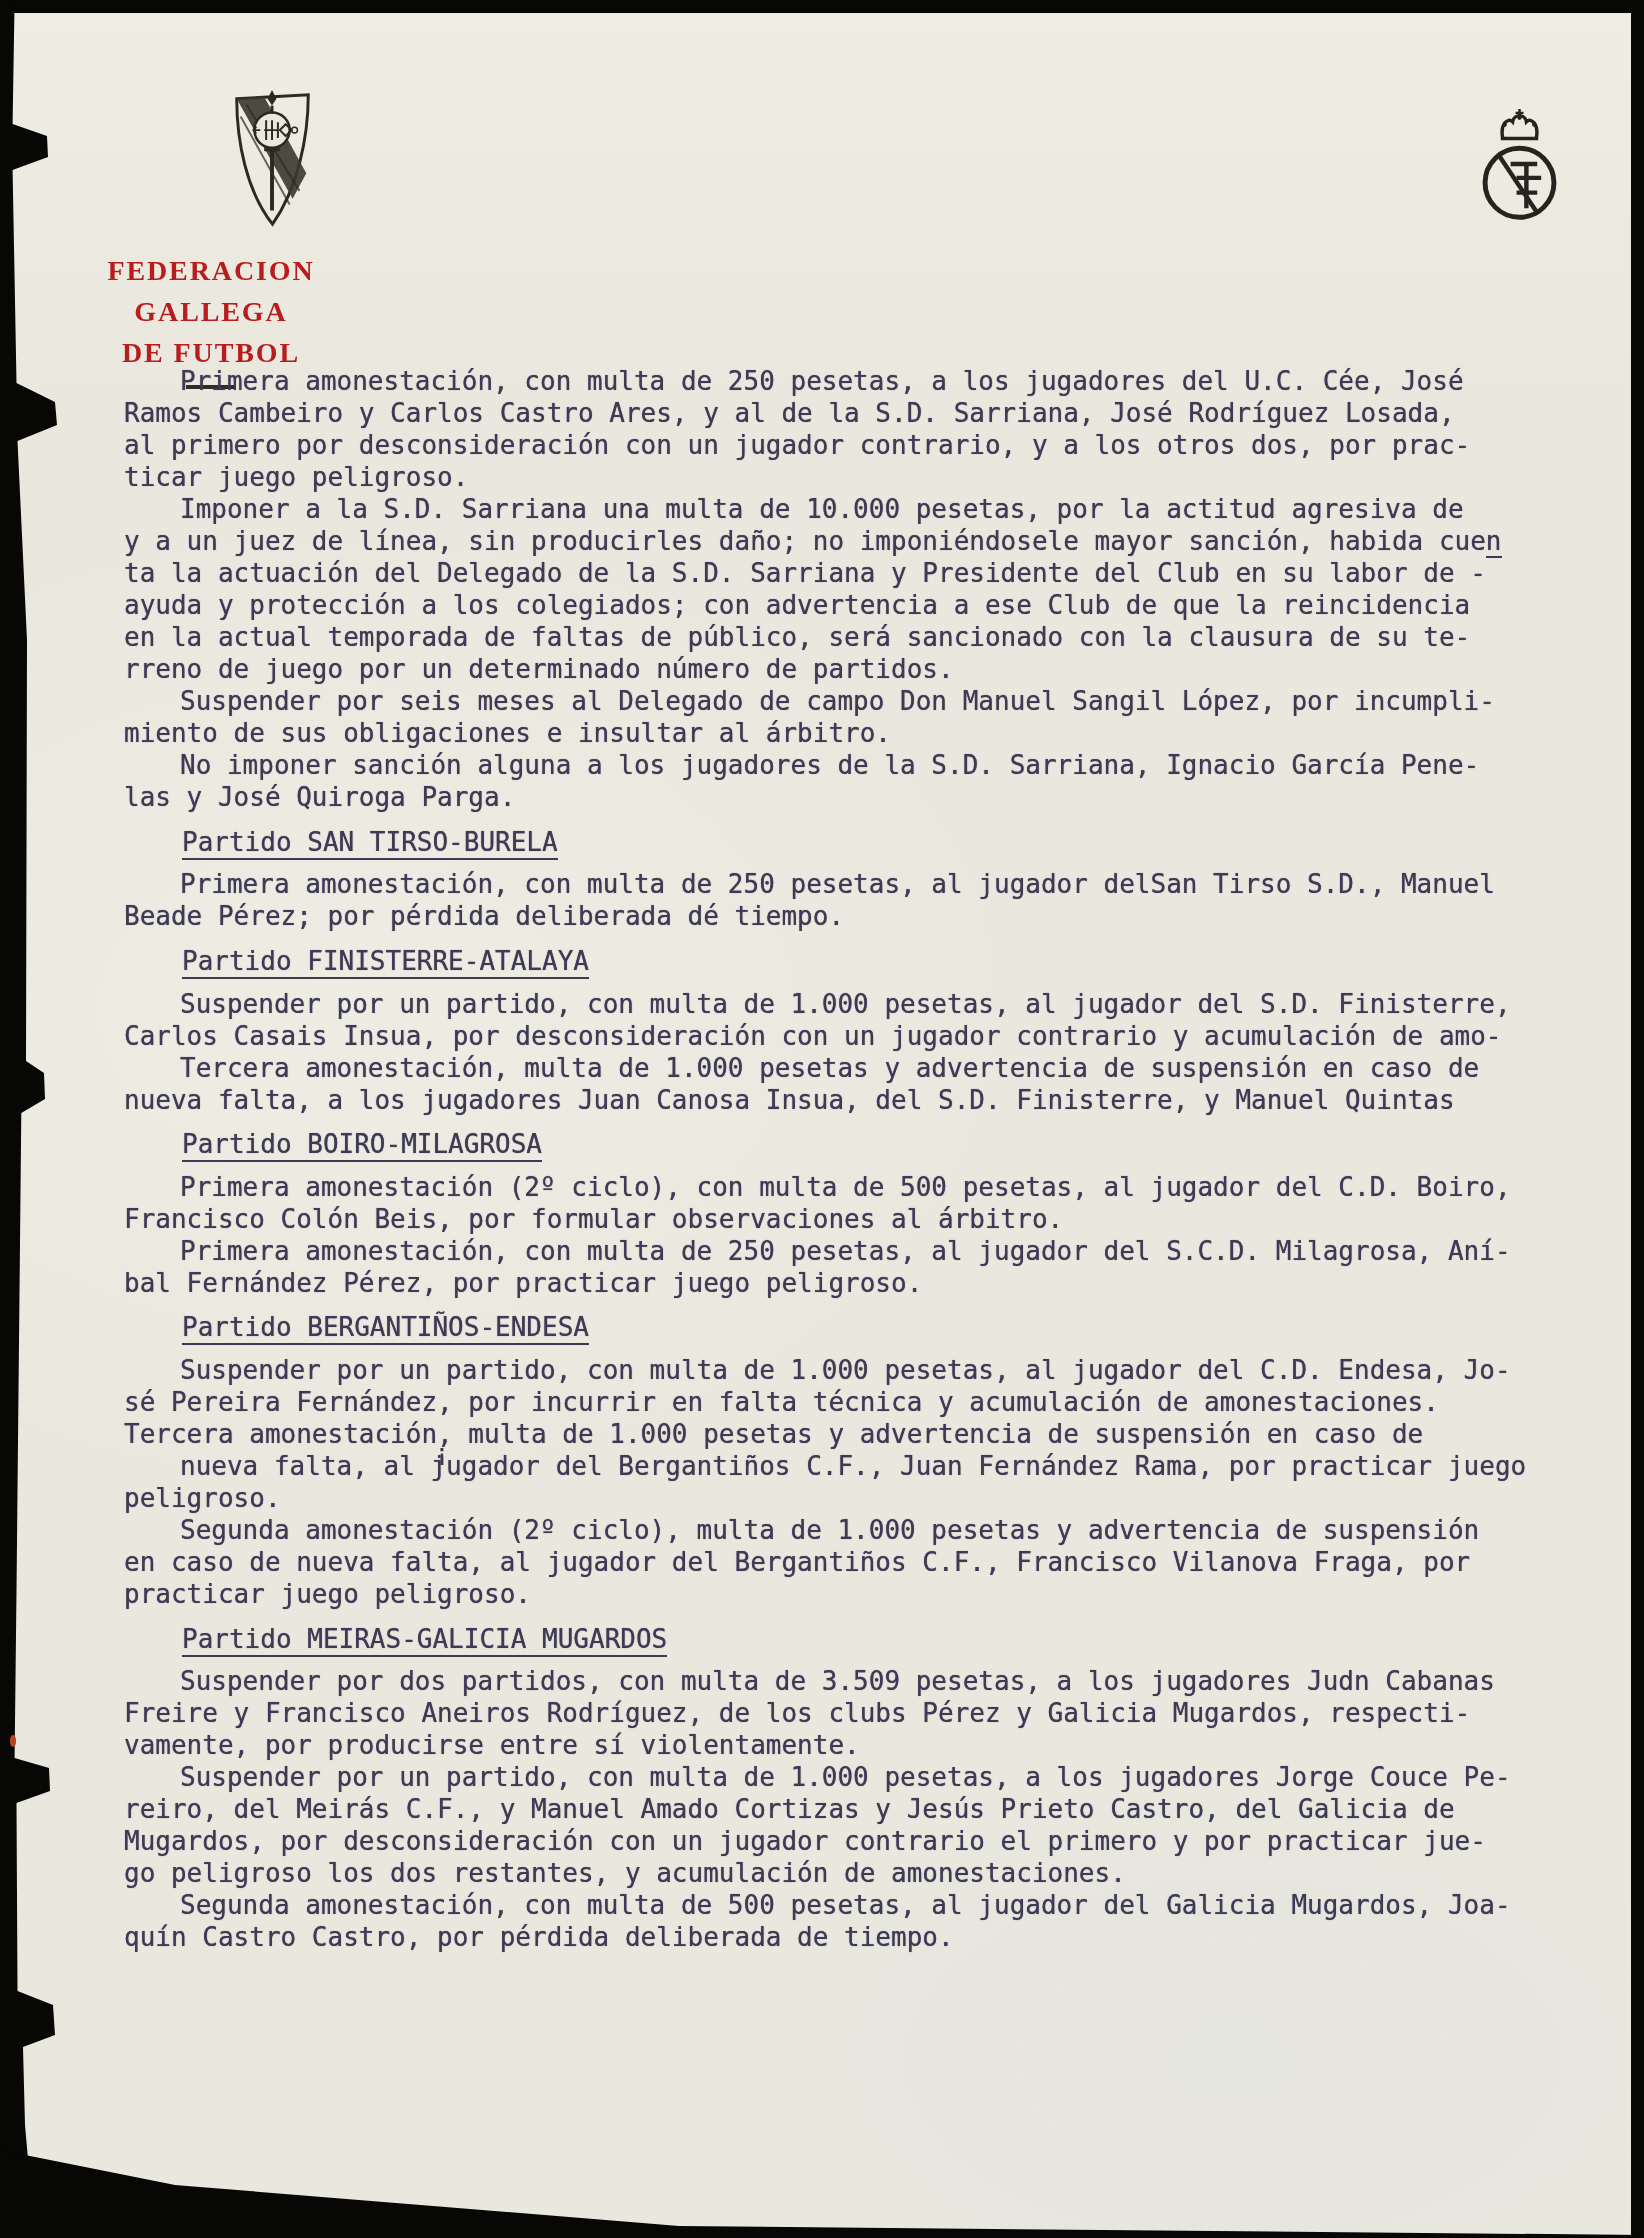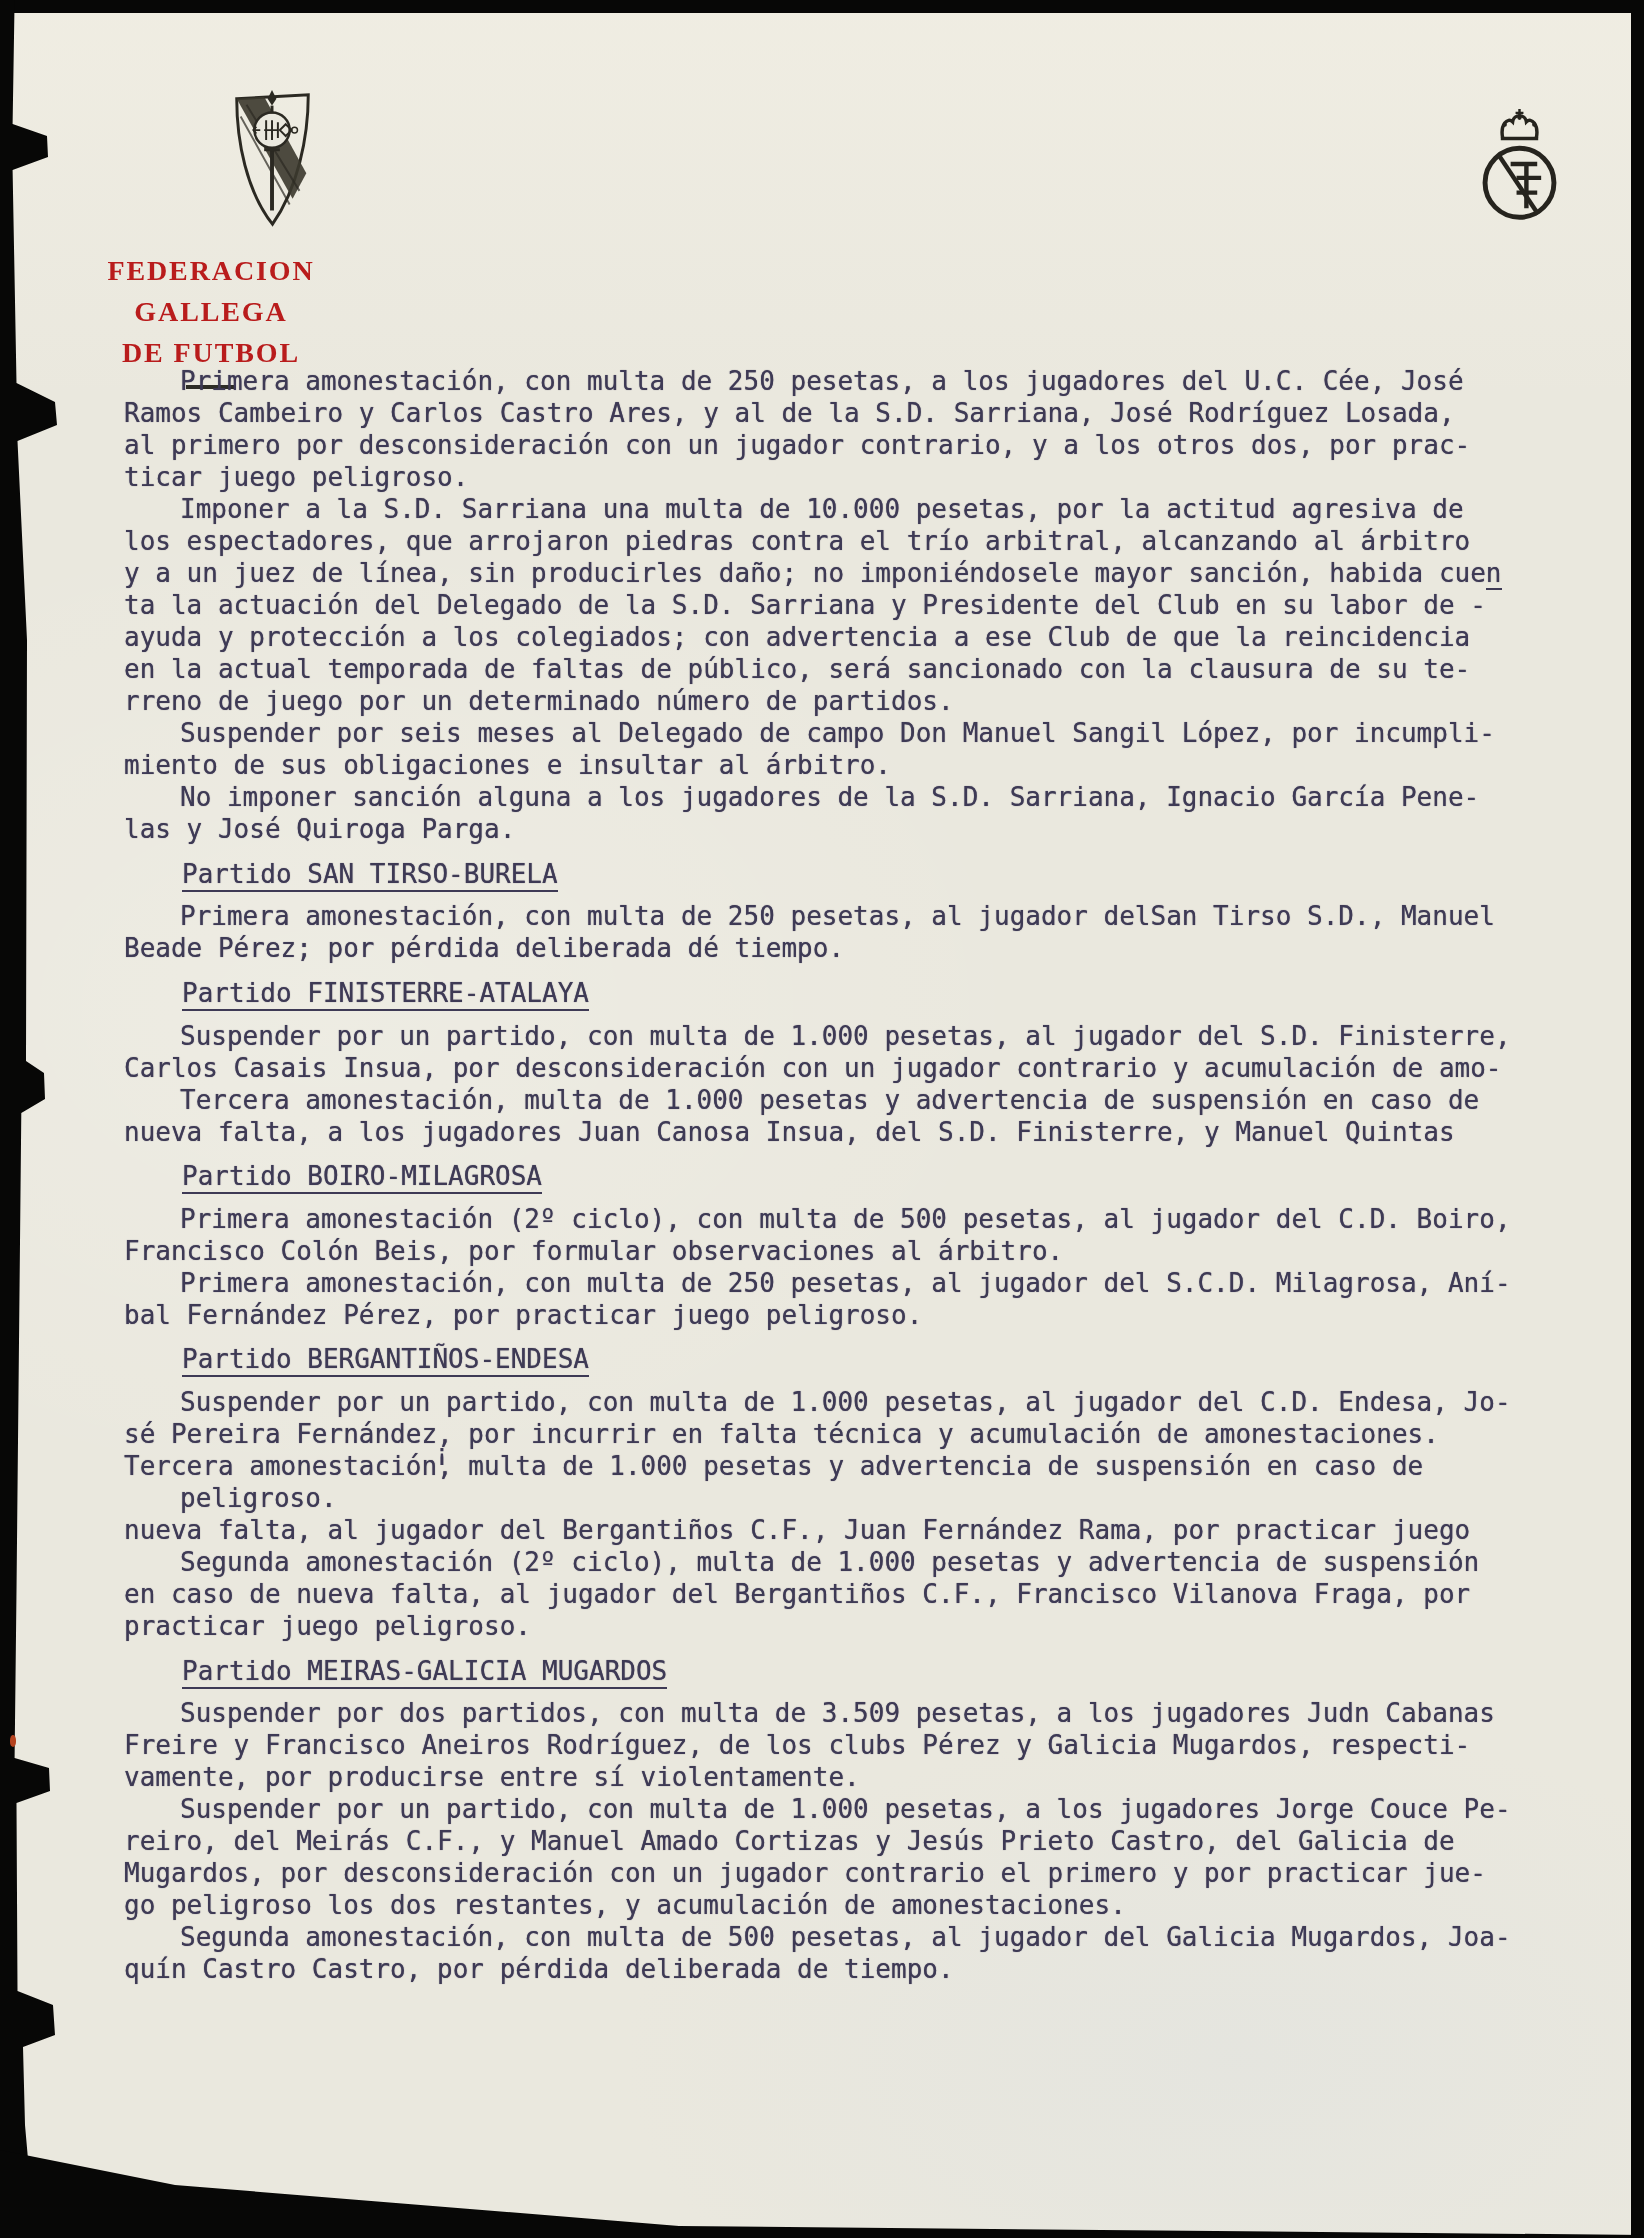--- a/index.html
+++ b/index.html
@@ -102,21 +102,20 @@
 
   <div class="doc">
       <div class="para">
         <div class="line">Primera amonestación, con multa de 250 pesetas, a los jugadores del U.C. Cée, José</div>
         <div class="line">Ramos Cambeiro y Carlos Castro Ares, y al de la S.D. Sarriana, José Rodríguez Losada,</div>
         <div class="line">al primero por desconsideración con un jugador contrario, y a los otros dos, por prac-</div>
         <div class="line">ticar juego peligroso.</div>
       </div>
       <div class="para">
         <div class="line">Imponer a la S.D. Sarriana una multa de 10.000 pesetas, por la actitud agresiva de</div>
-        <div class="line">los espectadores, que arrojaron piedras contra el trío arbitral, alcanzando al árbitro</div>
         <div class="line">y a un juez de línea, sin producirles daño; no imponiéndosele mayor sanción, habida cue<span class="uline">n</span></div>
         <div class="line">ta la actuación del Delegado de la S.D. Sarriana y Presidente del Club en su labor de -</div>
         <div class="line">ayuda y protección a los colegiados; con advertencia a ese Club de que la reincidencia</div>
         <div class="line">en la actual temporada de faltas de público, será sancionado con la clausura de su te-</div>
         <div class="line">rreno de juego por un determinado número de partidos.</div>
       </div>
       <div class="para">
         <div class="line">Suspender por seis meses al Delegado de campo Don Manuel Sangil López, por incumpli-</div>
         <div class="line">miento de sus obligaciones e insultar al árbitro.</div>
       </div>
@@ -147,22 +146,22 @@
         <div class="line">Primera amonestación, con multa de 250 pesetas, al jugador del S.C.D. Milagrosa, Aní-</div>
         <div class="line">bal Fernández Pérez, por practicar juego peligroso.</div>
       </div>
       <div class="heading"><span class="hu">Partido BERGANTIÑOS-ENDESA</span></div>
       <div class="para">
         <div class="line">Suspender por un partido, con multa de 1.000 pesetas, al jugador del C.D. Endesa, Jo-</div>
         <div class="line">sé Pereira Fernández, por incurrir en falta técnica y acumulación de amonestaciones.</div>
         <div class="line">Tercera amonestación, multa de 1.000 pesetas y advertencia de suspensión en caso de</div>
       </div>
       <div class="para">
+        <div class="line">nueva falta, al jugador del Bergantiños C.F., Juan Fernández Rama, por practicar juego</div>
         <div class="line">peligroso.</div>
-        <div class="line">nueva falta, al jugador del Bergantiños C.F., Juan Fernández Rama, por practicar juego</div>
       </div>
       <div class="para">
         <div class="line">Segunda amonestación (2º ciclo), multa de 1.000 pesetas y advertencia de suspensión</div>
         <div class="line">en caso de nueva falta, al jugador del Bergantiños C.F., Francisco Vilanova Fraga, por</div>
         <div class="line">practicar juego peligroso.</div>
       </div>
       <div class="heading"><span class="hu">Partido MEIRAS-GALICIA MUGARDOS</span></div>
       <div class="para">
         <div class="line">Suspender por dos partidos, con multa de 3.509 pesetas, a los jugadores Judn Cabanas</div>
         <div class="line">Freire y Francisco Aneiros Rodríguez, de los clubs Pérez y Galicia Mugardos, respecti-</div>

